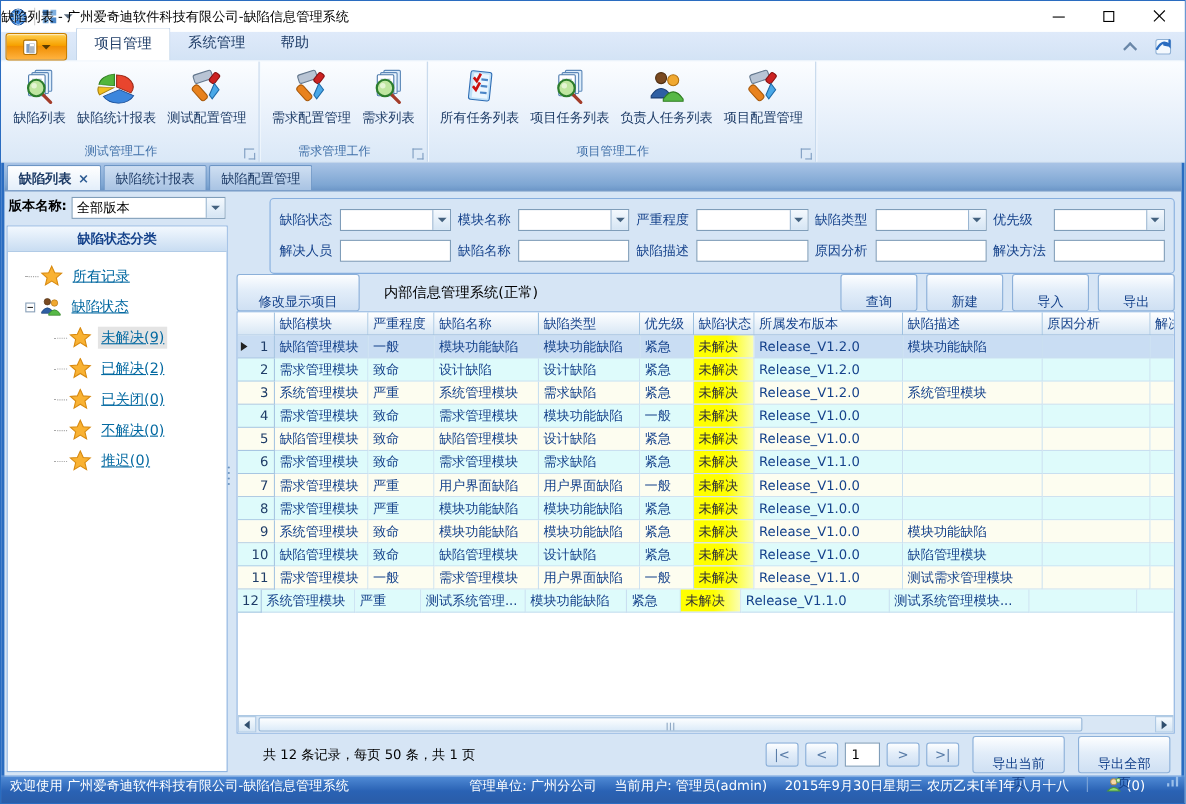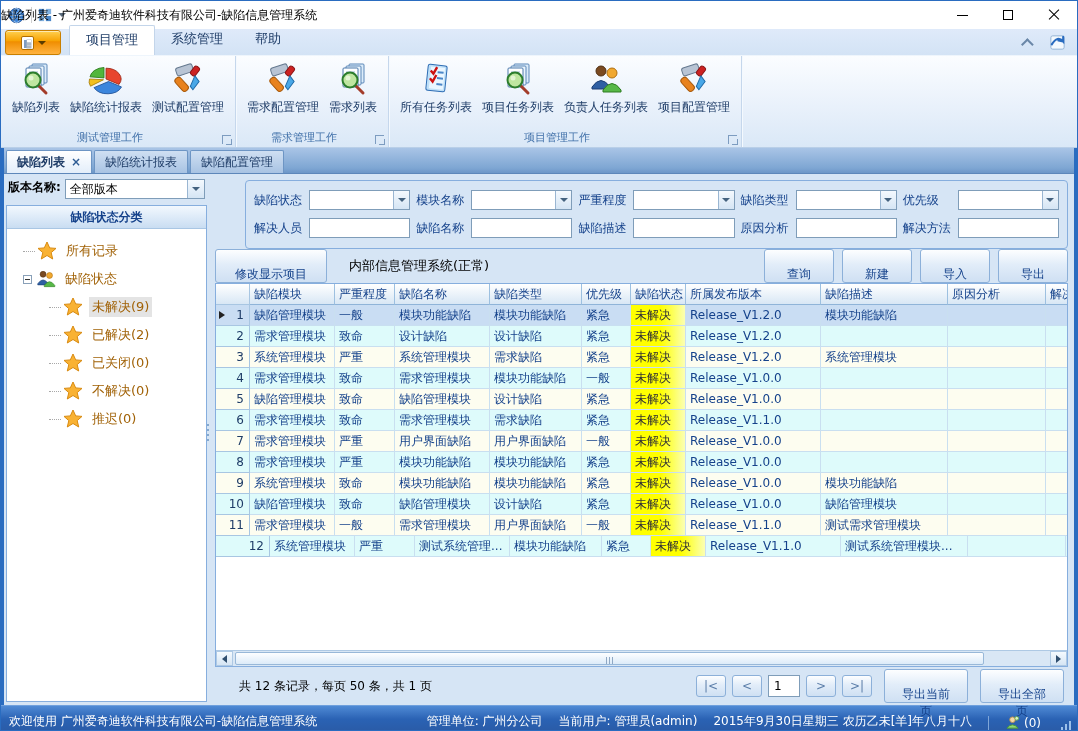--- a/index.html
+++ b/index.html
@@ -65,21 +65,21 @@
   #tree-panel { flex:1; border:1px solid #86aede; background:#fff; display:flex; flex-direction:column; min-height:0; }
   #tree-header { height:23px; background:linear-gradient(#f2f8fe,#c9ddf2); border-bottom:1px solid #a9c6e4; text-align:center; line-height:23px; font-weight:bold; color:#15428b; }
   #tree { padding:8px 2px; flex:1; overflow:hidden; }
   .titem { height:28px; display:flex; align-items:center; cursor:default; }
   .titem .dots { border-top:1px dotted #a8a8a8; width:12px; margin-right:1px; }
   .titem.lvl0 { padding-left:14px; }
   .titem.lvl1 { padding-left:40px; }
   .expander { width:9px; height:9px; border:1px solid #89a0b8; background:#fff; position:relative; margin-right:3px; flex:none; }
   .expander::before { content:""; position:absolute; left:1px; top:3px; width:5px; height:1px; background:#333; }
   .titem .ticn { width:22px; height:20px; flex:none; margin-right:5px; }
-  .titem .tlabel { color:#a16207; font-size:13px; padding:1px 3px; white-space:nowrap; }
+  .titem .tlabel { color:#0369a1; font-size:13px; padding:1px 3px; white-space:nowrap;text-decoration:underline; }
   .titem.selected .tlabel { background:#e4e4e4; }
 
   
   #main { flex:1; display:flex; flex-direction:column; min-width:0; position:relative; }
   #splitter-grip { position:absolute; left:-4px; top:245px; width:5px; height:26px; display:flex; flex-direction:column; gap:3px; align-items:center; justify-content:center; }
   #splitter-grip i { width:2px; height:2px; background:#6a93c0; border-radius:50%; }
 
   #filter-panel { margin:6px 6px 0 36px; border:1px solid #86aede; border-radius:4px; background:#d6e5f5; padding:7px 8px 8px 8px; display:grid; grid-template-columns:repeat(5,1fr); grid-auto-rows:24px; row-gap:4px; column-gap:6px; }
   .ffield { display:flex; align-items:center; gap:5px; }
   .ffield label { color:#15428b; white-space:nowrap; width:50px; flex:none; }
@@ -112,21 +112,21 @@
   #hthumb { margin:1px 2px; width:88%; background:linear-gradient(#fdfeff,#dcebf9); border:1px solid #98b8d8; border-radius:2px; position:relative; }
   #hthumb::after { content:""; position:absolute; left:50%; top:4px; width:1px; height:7px; background:#8fa8c4; box-shadow:-3px 0 0 #8fa8c4, 3px 0 0 #8fa8c4; }
 
   #footer-row { height:38px; display:flex; align-items:center; padding:0 10px 0 30px; gap:6px; }
   #record-summary { color:#000; margin-right:auto; }
   .pg-btn { width:30px; height:22px; background:linear-gradient(#fdfeff,#e2edf9 45%,#cfe0f3); border:1px solid #8cb0d9; border-radius:3px; color:#5a7da8; font:inherit; }
   #page-input { width:32px; height:22px; border:1px solid #7f9db9; text-align:left; padding-left:5px; font:inherit; }
   .exp-btn { width:84px; margin-left:6px; }
 
   
-  #statusbar { height:25px; background:linear-gradient(#4f8ad5,#2a62b4 55%,#2a5ca8); border-top:1px solid #6fa0dd; display:flex; align-items:flex-end; color:#fff; padding:0 6px 0 8px; margin:0 -3px; gap:16px; }
+  #statusbar { height:25px; background:linear-gradient(#4f8ad5,#2a62b4 55%,#2a5ca8); border-top:1px solid #6fa0dd; display:flex; align-items:flex-start; color:#fff; padding:0 6px 0 8px; margin:0 -3px; gap:16px; }
   #statusbar .sep { width:1px; height:14px; background:#7fa6d8; }
   #sb-welcome { margin-right:auto; }
   #sb-badge-group { display:flex; align-items:center; gap:4px; }
   #resize-grip { display:flex; align-items:flex-end; gap:2px; margin-left:4px; }
   #resize-grip i { width:2px; background:#9cc0ea; display:block; }
 
   .icn use { pointer-events:none; }
 </style>
 </head>
 <body>
@@ -655,21 +655,21 @@
                   <div class="g-cell" style="width: 95px;">需求管理模块</div>
                   <div class="g-cell" style="width: 92px;">用户界面缺陷</div>
                   <div class="g-cell" style="width: 49px;">一般</div>
                   <div class="g-cell cell-status" style="width: 55px;">未解决</div>
                   <div class="g-cell" style="width: 135px;">Release_V1.1.0</div>
                   <div class="g-cell" style="width: 127px;">测试需求管理模块</div>
                   <div class="g-cell" style="width: 98px;"></div>
                   <div class="g-cell" style="width: 70px;"></div>
                 </div>
                 <div class="g-row g-body-row row-even">
-                  <div class="g-cell rowhead" style="width: 54px;">12</div>
+                  <div class="g-cell rowhead" style="width: 22px;">12</div>
                   <div class="g-cell" style="width: 85px;">系统管理模块</div>
                   <div class="g-cell" style="width: 60px;">严重</div>
                   <div class="g-cell" style="width: 95px;">测试系统管理...</div>
                   <div class="g-cell" style="width: 92px;">模块功能缺陷</div>
                   <div class="g-cell" style="width: 49px;">紧急</div>
                   <div class="g-cell cell-status" style="width: 55px;">未解决</div>
                   <div class="g-cell" style="width: 135px;">Release_V1.1.0</div>
                   <div class="g-cell" style="width: 127px;">测试系统管理模块...</div>
                   <div class="g-cell" style="width: 98px;"></div>
                   <div class="g-cell" style="width: 70px;"></div>

